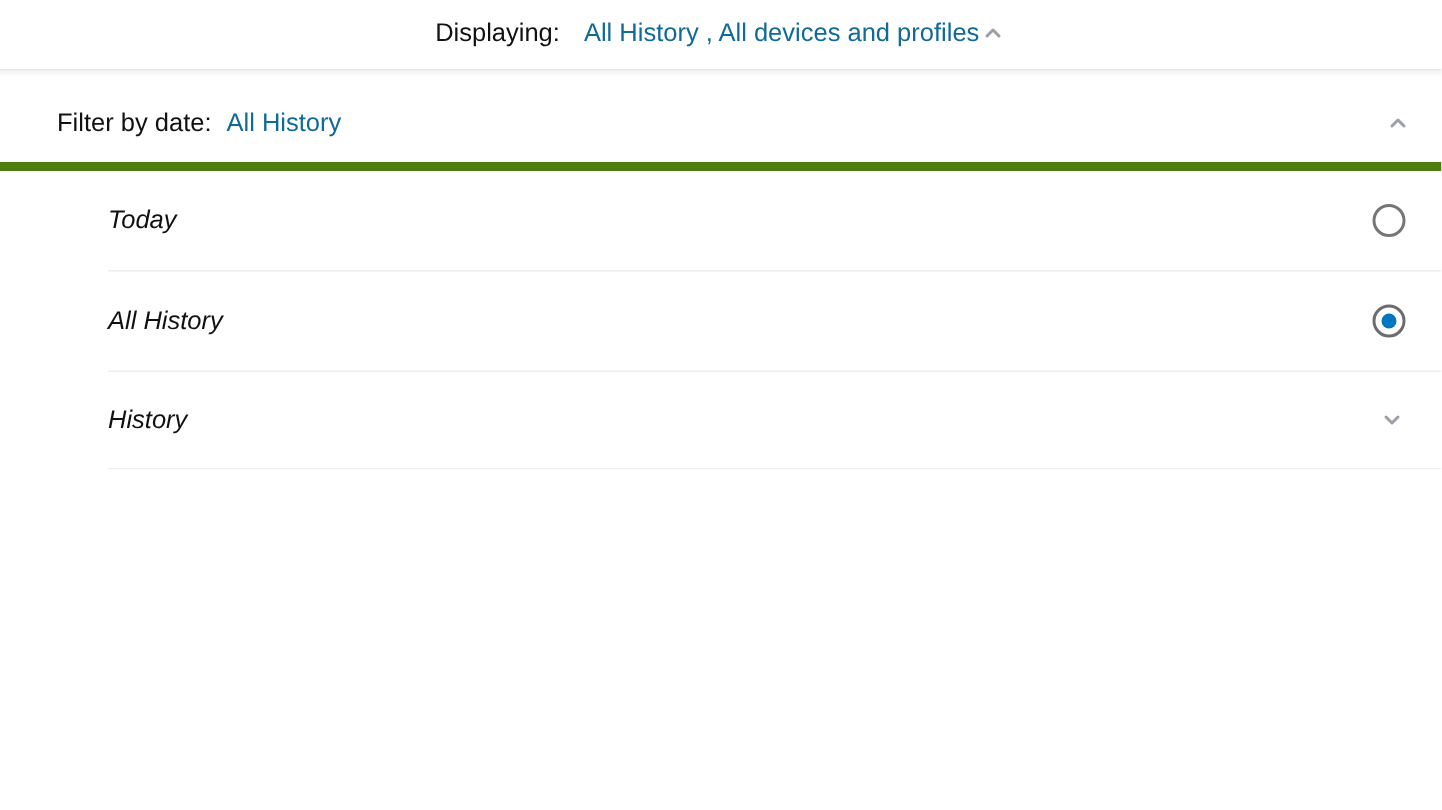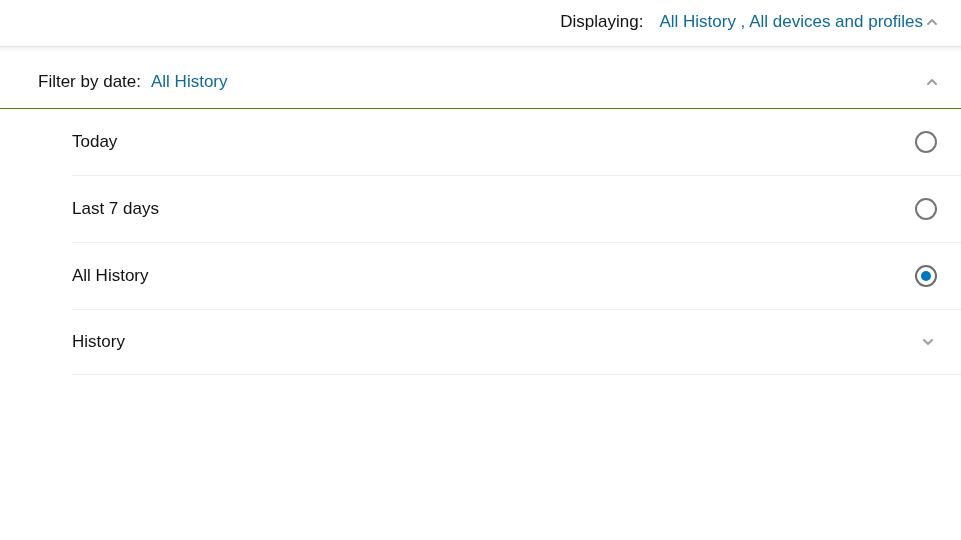--- a/index.html
+++ b/index.html
@@ -10,21 +10,21 @@
     body {
       font-family: "Amazon Ember", Arial, sans-serif;
       background: #fff;
       width: 961px;
       font-size: 16px;
       color: #111;
     }
     .header-row {
       display: flex;
       align-items: center;
-      justify-content: flex-end;
+      justify-content: center;
       padding: 12px 20px 14px 20px;
     }
     .header-label {
       color: #111;
       font-size: 17px;
     }
     .header-value {
       color: #0F6A99;
       font-size: 17px;
       margin-left: 16px;
@@ -32,40 +32,41 @@
     .divider-strong {
       height: 6px;
       background: linear-gradient(to bottom, #f2f2f2, #fff);
       border-top: 1px solid #e5e5e5;
     }
     .filter-row {
       display: flex;
       align-items: center;
       justify-content: space-between;
       padding: 20px 20px 16px 38px;
-      border-bottom: 1px solid #4d7c0f;
+      border-bottom: 6px solid #4d7c0f;
     }
     .filter-label {
       color: #111;
       font-size: 17px;
     }
     .filter-value {
       color: #0F6A99;
       font-size: 17px;
       margin-left: 10px;
     }
     .option-list {
       padding-left: 72px;
     }
     .option-row {
       display: flex;
       align-items: center;
       justify-content: space-between;
       padding: 22px 24px 22px 0;
       border-bottom: 1px solid #eee;
+      font-style: italic;
     }
     .option-label {
       color: #111;
       font-size: 17px;
     }
     .chevron {
       width: 18px;
       height: 18px;
       display: flex;
       align-items: center;
@@ -125,24 +126,20 @@
 </div>
 
 <div class="option-list">
 
   <div class="option-row">
     <span class="option-label">Today</span>
     <span class="radio-circle"></span>
   </div>
 
 
-  <div class="option-row">
-    <span class="option-label">Last 7 days</span>
-    <span class="radio-circle"></span>
-  </div>
 
 
   <div class="option-row">
     <span class="option-label">All History</span>
     <span class="radio-circle selected">
       <span class="radio-dot"></span>
     </span>
   </div>
 
   <div class="option-row">

